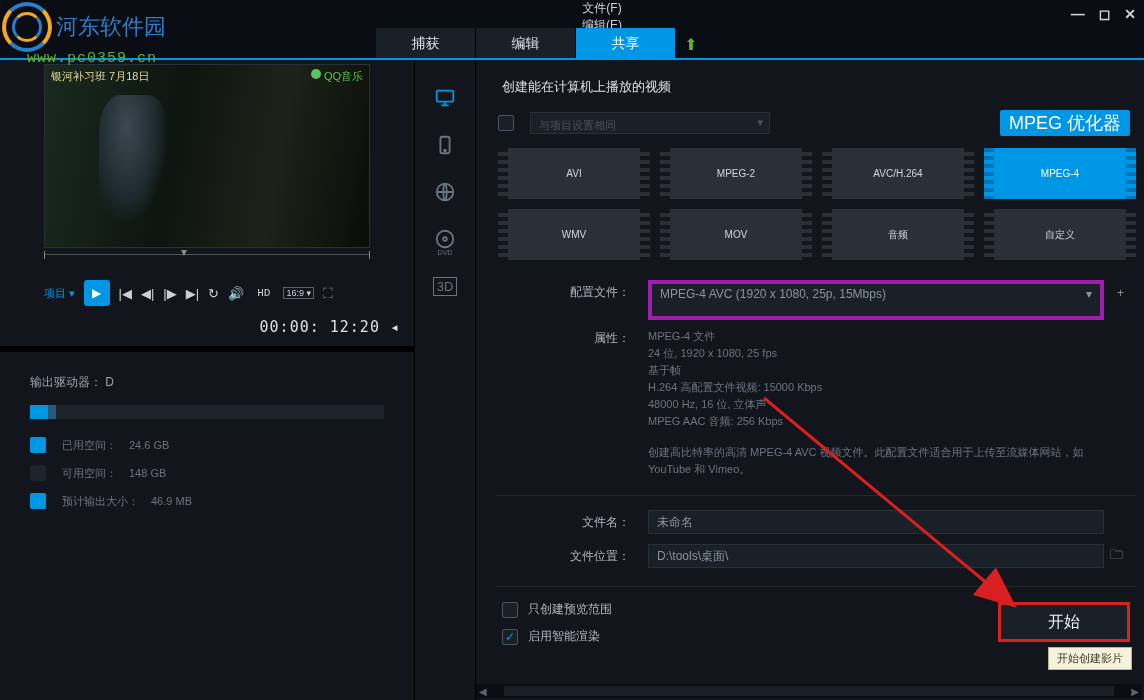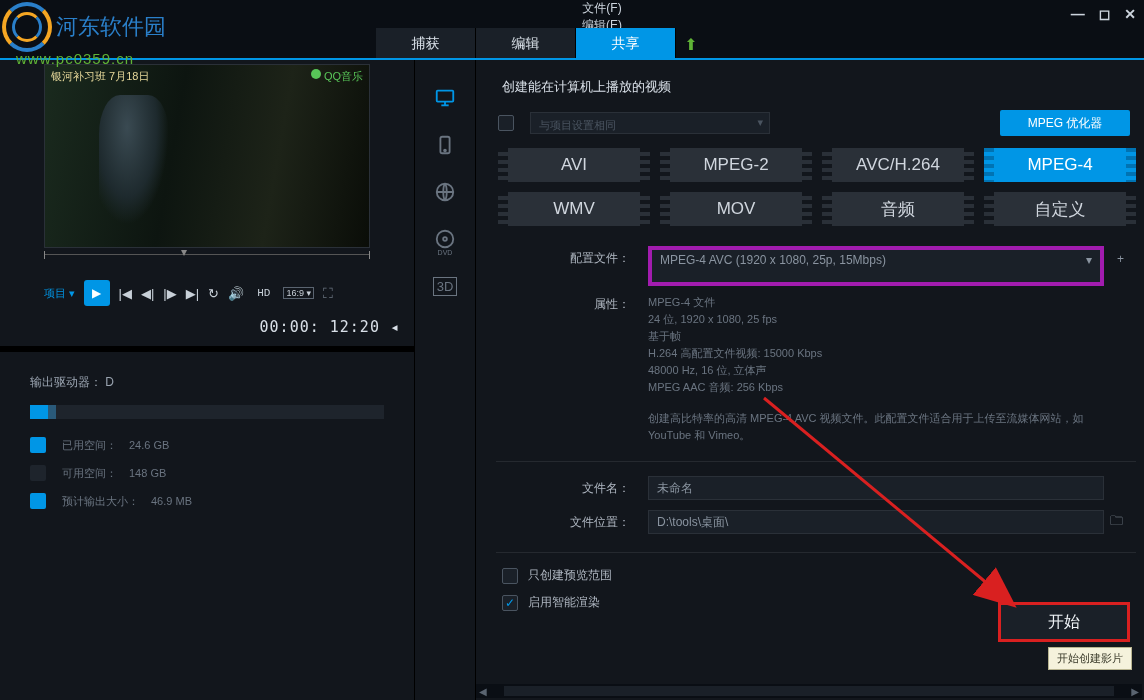--- a/index.html
+++ b/index.html
@@ -3,21 +3,21 @@
 <meta charset="utf-8">
 <style>
 * { margin:0; padding:0; box-sizing:border-box; font-family:"Microsoft YaHei",Arial,sans-serif; }
 body { background:#0a0e14; color:#a8b2bd; font-size:12px; width:1144px; height:700px; overflow:hidden; position:relative; }
 
 
 .watermark { position:absolute; top:2px; left:2px; z-index:100; pointer-events:none; }
 .watermark .circ { width:50px; height:50px; border-radius:50%; border:4px solid; border-color:#2a7fc9 #f5a623 #2a7fc9 #f5a623; display:inline-block; vertical-align:middle; position:relative; }
 .watermark .circ::after { content:""; position:absolute; inset:6px; border-radius:50%; border:3px solid; border-color:#f5a623 #2a7fc9 #f5a623 #2a7fc9; }
 .watermark .txt1 { color:#2a7fc9; font-size:22px; font-weight:normal; vertical-align:middle; margin-left:4px; }
-.watermark .txt2 { color:#5fb336; font-size:15px; display:block; margin-left:14px; margin-top:-2px; font-family:Liberation Sans, sans-serif; letter-spacing:1px; }
+.watermark .txt2 { color:#5fb336; font-size:15px; display:block; margin-left:25px; margin-top:-2px; font-family:Liberation Mono, monospace; letter-spacing:1px; }
 
 
 .menubar { height:28px; background:#0a0e14; display:flex; align-items:center; padding-left:60px; position:relative;flex-direction:column; }
 .menubar .item { padding:0 12px; color:#ccd4dd; font-size:12px; cursor:pointer; }
 .winctrl { position:absolute; right:8px; top:6px; display:flex; gap:14px; }
 .winctrl span { color:#ccd4dd; font-size:14px; font-weight:bold; cursor:pointer; }
 
 
 .tabbar { height:32px; background:#0a0e14; display:flex; align-items:stretch; padding-left:376px; position:relative; }
 .tabbar .tab { width:100px; display:flex; align-items:center; justify-content:center; color:#d9e0e8; font-size:14px; border-right:1px solid #000; background:#1a2028; cursor:pointer; }
@@ -71,24 +71,24 @@
 
 
 .right { flex:1; background:#12161c; padding:18px 8px 8px 22px; position:relative; overflow:hidden; }
 .right .heading { color:#d9e0e8; font-size:13px; margin-bottom:14px; padding-left:4px; }
 
 .row-top { display:flex; align-items:center; gap:16px; margin-bottom:12px; }
 .chk { width:16px; height:16px; border:1px solid #4a5460; border-radius:2px; background:#1a2028; display:inline-flex; align-items:center; justify-content:center; cursor:pointer; }
 .chk.on::after { content:"✓"; color:#0096e6; font-size:12px; }
 .sel-proj { flex:0 0 240px; height:22px; background:#1a2028; border:1px solid #2a3038; color:#4a5460; font-size:11px; padding:5px 8px; position:relative; }
 .sel-proj::after { content:"▾"; position:absolute; right:6px; top:3px; color:#4a5460; }
-.optimizer { flex:0 0 130px; height:26px; background:#0096e6; color:#fff; font-size:12px; display:flex; align-items:center; justify-content:center; border-radius:2px; margin-left:auto; margin-right:6px; cursor:pointer;text-align:right; }
+.optimizer { flex:0 0 130px; height:26px; background:#0096e6; color:#fff; font-size:18px; display:flex; align-items:center; justify-content:center; border-radius:2px; margin-left:auto; margin-right:6px; cursor:pointer;text-align:right; }
 
 .fmt-grid { display:flex; flex-wrap:wrap; gap:10px; margin-bottom:20px; }
-.fmt { width:152px; height:34px; background:#2a3038; color:#d0d6de; font-size:17px; display:flex; align-items:center; justify-content:center; position:relative; cursor:pointer; }
+.fmt { width:152px; height:51px; background:#2a3038; color:#d0d6de; font-size:10px; display:flex; align-items:center; justify-content:center; position:relative; cursor:pointer; }
 .fmt::before,.fmt::after { content:""; position:absolute; top:0; bottom:0; width:10px; background:repeating-linear-gradient(to bottom,#12161c 0 4px,#2a3038 4px 8px); }
 .fmt::before { left:0; } .fmt::after { right:0; }
 .fmt.active { background:#0096e6; color:#fff; }
 .fmt.active::before,.fmt.active::after { background:repeating-linear-gradient(to bottom,#0073b3 0 4px,#0096e6 4px 8px); }
 
 .cfg { display:flex; margin-bottom:6px; }
 .cfg .lab { width:150px; text-align:right; color:#aeb6c0; font-size:12px; padding-right:18px; padding-top:4px; }
 .cfg .val { flex:1; }
 .cfg-select { height:40px; background:#1a2028; border:4px solid #a21caf; color:#8a94a0; font-size:12px; padding:3px 8px; width:456px; position:relative; cursor:pointer; }
 .cfg-select::after { content:"▾"; position:absolute; right:8px; top:3px; }

